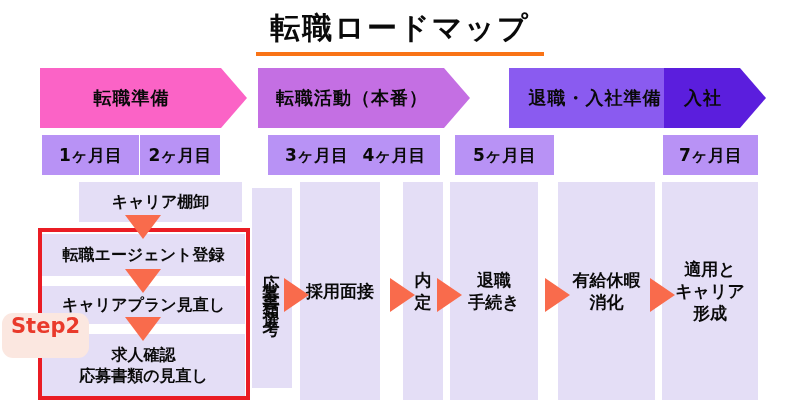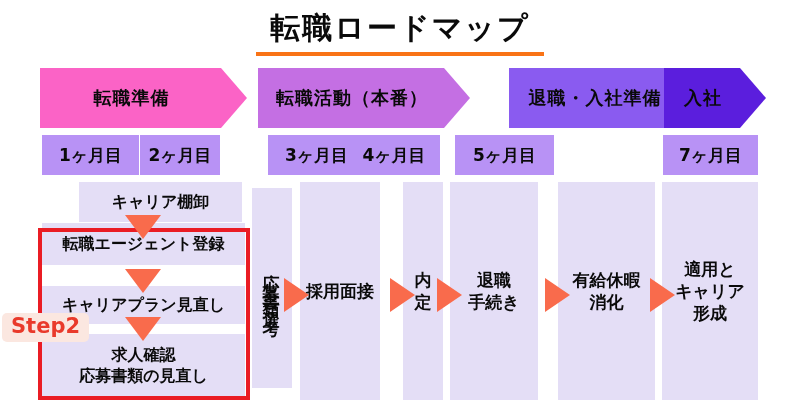--- a/index.html
+++ b/index.html
@@ -27,21 +27,21 @@
 
   .tri-down{position:absolute;width:36px;height:24px;background:var(--arrow-orange,#F96B4C);
             clip-path:polygon(0 0,100% 0,50% 100%);z-index:3;}
   .tri-right{position:absolute;width:25px;height:34px;background:var(--arrow-orange,#F96B4C);
              clip-path:polygon(0 0,100% 50%,0 100%);z-index:3;}
 
   .highlight{position:absolute;left:38px;top:228px;width:204px;height:164px;
              border:4px solid var(--highlight-red,#EA1C24);z-index:2;background:transparent;}
 
   .badge{position:absolute;left:2px;top:313px;background:var(--badge-bg,#FBE7E0);color:var(--badge-text,#E93A2B);
-         font-weight:800;font-size:21px;padding:2px 9px 4px;border-radius:5px;z-index:4;line-height:1.1;}
+         font-weight:800;font-size:21px;padding:2px 9px 20px;border-radius:11px;z-index:4;line-height:1.1;}
 
   .vcol{position:absolute;left:252px;top:188px;width:40px;height:200px;background:var(--panel-bg,#E4DEF6);
         display:flex;align-items:center;justify-content:center;z-index:1;}
   .vcol span{writing-mode:vertical-rl;text-orientation:upright;font-weight:700;font-size:17px;letter-spacing:9px;}
 </style>
 </head>
 <body style="--phase1: #FB63C6; --phase2: #C46FE3; --phase3: #8A5BF0; --phase4: #5B1EDD; --month-bg: #B892F5; --panel-bg: #E4DEF6; --arrow-orange: #F96B4C; --highlight-red: #EA1C24; --badge-bg: #FBE7E0; --badge-text: #E93A2B; --text: #0A0A0A;">
 
 <div class="canvas">
 
@@ -63,21 +63,21 @@
     </div>
 
   <div class="month" style="left:42px;width:97px;">1ヶ月目</div>
   <div class="month" style="left:140px;width:80px;">2ヶ月目</div>
   <div class="month" style="left:268px;width:97px;">3ヶ月目</div>
   <div class="month" style="left:348px;width:92px;">4ヶ月目</div>
   <div class="month" style="left:455px;width:99px;">5ヶ月目</div>
   <div class="month" style="left:663px;width:95px;">7ヶ月目</div>
 
   <div class="panel prep" style="left:42px;top:182px;width:163px;height:40px;margin-left:37px;">キャリア棚卸</div>
-  <div class="panel prep" style="left:42px;top:223px;width:203px;height:42px;text-align:center;">転職エージェント登録</div>
+  <div class="panel prep" style="left:42px;top:234px;width:203px;height:42px;text-align:center;">転職エージェント登録</div>
   <div class="panel prep" style="left:42px;top:286px;width:203px;height:38px;text-align:center;">キャリアプラン見直し</div>
   <div class="panel prep" style="left:42px;top:334px;width:203px;height:64px;">求人確認
 応募書類の見直し</div>
 
   <div class="tri-down" style="left:125px;top:215px;"></div>
   <div class="tri-down" style="left:125px;top:269px;"></div>
   <div class="tri-down" style="left:125px;top:317px;"></div>
 
   <div class="highlight"></div>
   <div class="badge">Step2</div>

